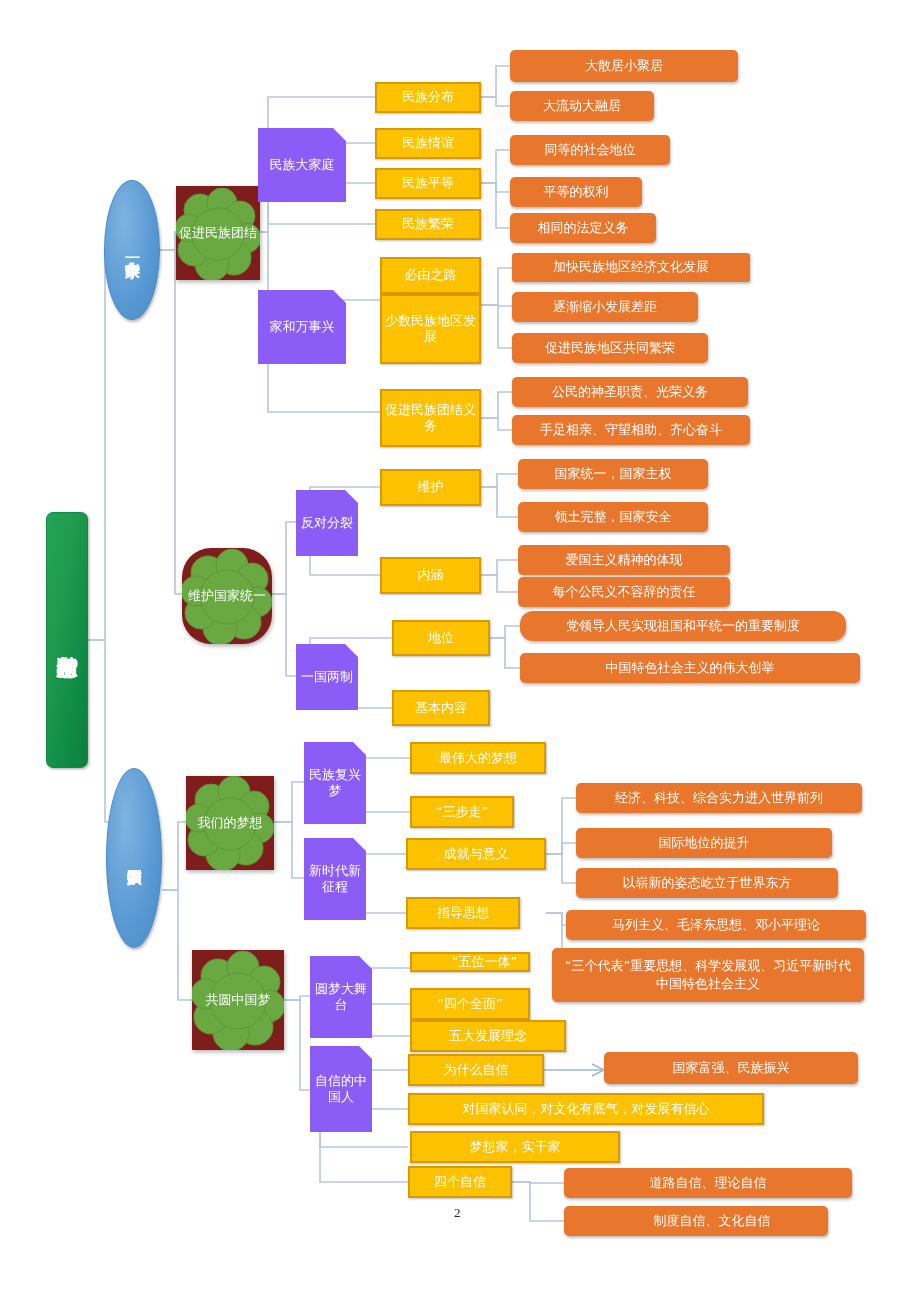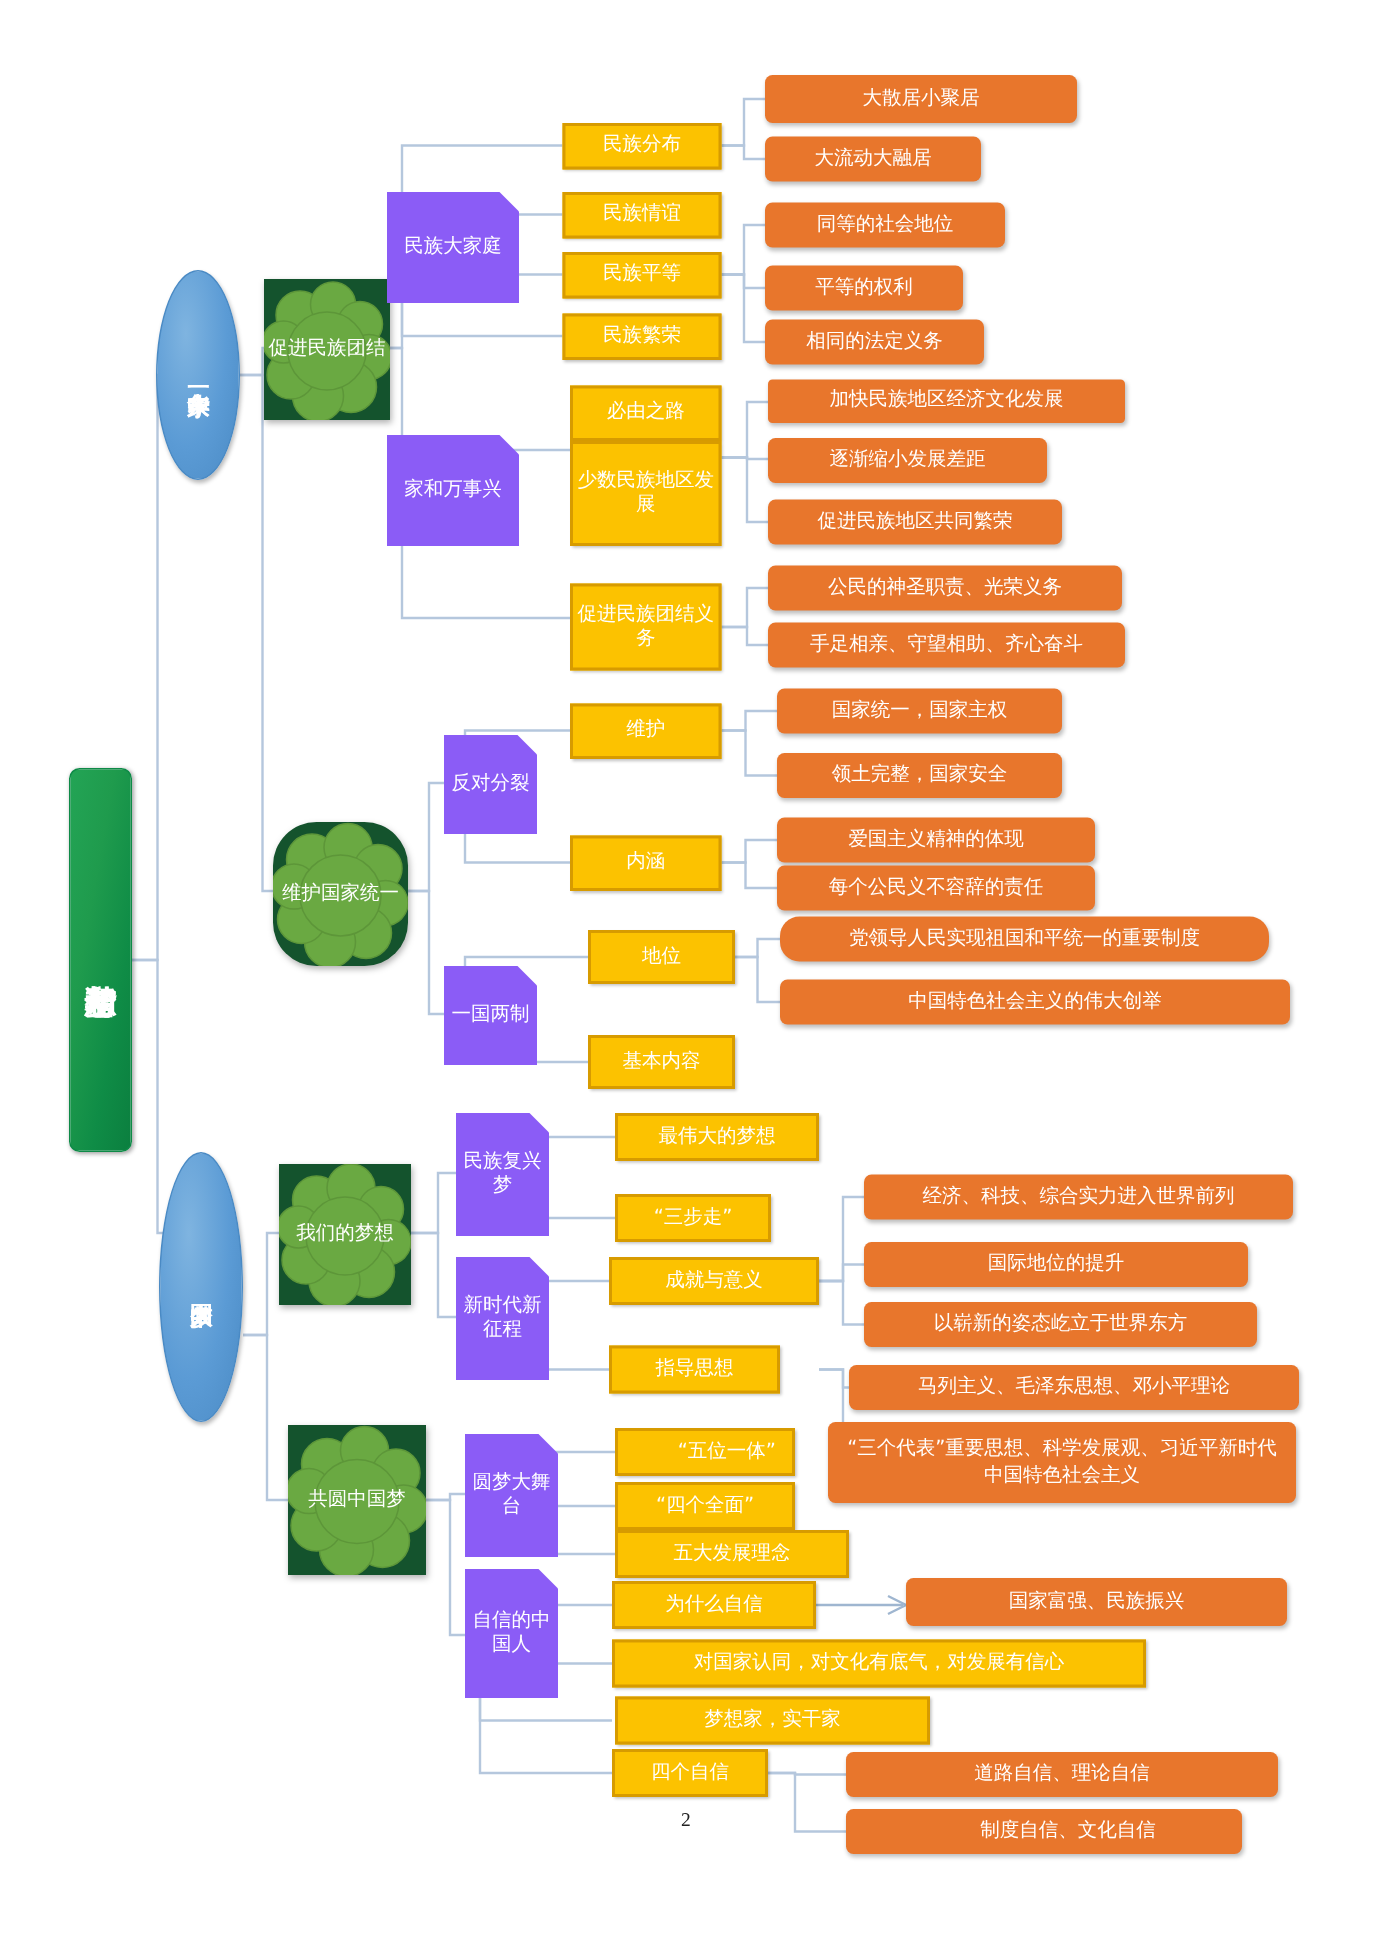--- a/index.html
+++ b/index.html
@@ -23,21 +23,21 @@
     background:radial-gradient(ellipse at 35% 30%, #7fb4e0 0%, #5b9bd5 55%, #4a8ac4 100%);
     border-radius:50%;
     border:1px solid #4a8ac4;
     box-shadow:1px 2px 3px rgba(0,0,0,.28);
     font-size:15px;font-weight:bold;
     writing-mode:vertical-rl;text-orientation:upright;
   }
 
   
   .cloud{
-    background:#14532d;
+    background:#7f1d1d;
     font-size:13px;
     filter:drop-shadow(1px 2px 2px rgba(0,0,0,.3));
   }
   .cloud .cloudtxt{position:relative;z-index:3;line-height:1.5;}
   .cloudbg{position:absolute;inset:0;z-index:1;}
 
   
   .blk{
     background:#8b5cf6;
     font-size:13px;
@@ -258,30 +258,30 @@
   <div class="node ylw" style="left:380px;top:469px;width:101px;height:37px;">维护</div>
   <div class="node ylw" style="left:380px;top:557px;width:101px;height:37px;text-align:center;">内涵</div>
   <div class="node ylw" style="left:392px;top:620px;width:98px;height:36px;">地位</div>
   <div class="node ylw" style="left:392px;top:690px;width:98px;height:36px;">基本内容</div>
 
   <div class="node ylw" style="left:410px;top:742px;width:136px;height:32px;">最伟大的梦想</div>
   <div class="node ylw" style="left:410px;top:796px;width:104px;height:32px;">“三步走”</div>
   <div class="node ylw" style="left:406px;top:838px;width:140px;height:32px;">成就与意义</div>
   <div class="node ylw" style="left:406px;top:897px;width:114px;height:32px;">指导思想</div>
 
-  <div class="node ylw" style="left:410px;top:952px;width:120px;height:32px;padding-left:29px;">“五位一体”</div>
+  <div class="node ylw" style="left:410px;top:952px;width:120px;height:20px;padding-left:29px;">“五位一体”</div>
   <div class="node ylw" style="left:410px;top:988px;width:120px;height:32px;">“四个全面”</div>
   <div class="node ylw" style="left:410px;top:1020px;width:156px;height:32px;">五大发展理念</div>
 
   <div class="node ylw" style="left:408px;top:1054px;width:136px;height:32px;">为什么自信</div>
   <div class="node ylw" style="left:408px;top:1093px;width:356px;height:32px;">对国家认同，对文化有底气，对发展有信心</div>
   <div class="node ylw" style="left:410px;top:1131px;width:210px;height:32px;">梦想家，实干家</div>
   <div class="node ylw" style="left:408px;top:1166px;width:104px;height:32px;">四个自信</div>
 
-  <div class="node org" style="left:510px;top:50px;width:208px;height:32px;">大散居小聚居</div>
+  <div class="node org" style="left:510px;top:50px;width:228px;height:32px;">大散居小聚居</div>
   <div class="node org" style="left:510px;top:91px;width:144px;height:30px;">大流动大融居</div>
   <div class="node org" style="left:510px;top:135px;width:160px;height:30px;">同等的社会地位</div>
   <div class="node org" style="left:510px;top:177px;width:132px;height:30px;">平等的权利</div>
   <div class="node org" style="left:510px;top:213px;width:146px;height:30px;">相同的法定义务</div>
 
   <div class="node org sq" style="left:512px;top:253px;width:238px;height:29px;">加快民族地区经济文化发展</div>
   <div class="node org" style="left:512px;top:292px;width:186px;height:30px;">逐渐缩小发展差距</div>
   <div class="node org" style="left:512px;top:333px;width:196px;height:30px;">促进民族地区共同繁荣</div>
   <div class="node org" style="left:512px;top:377px;width:236px;height:30px;">公民的神圣职责、光荣义务</div>
   <div class="node org" style="left:512px;top:415px;width:238px;height:30px;">手足相亲、守望相助、齐心奋斗</div>

